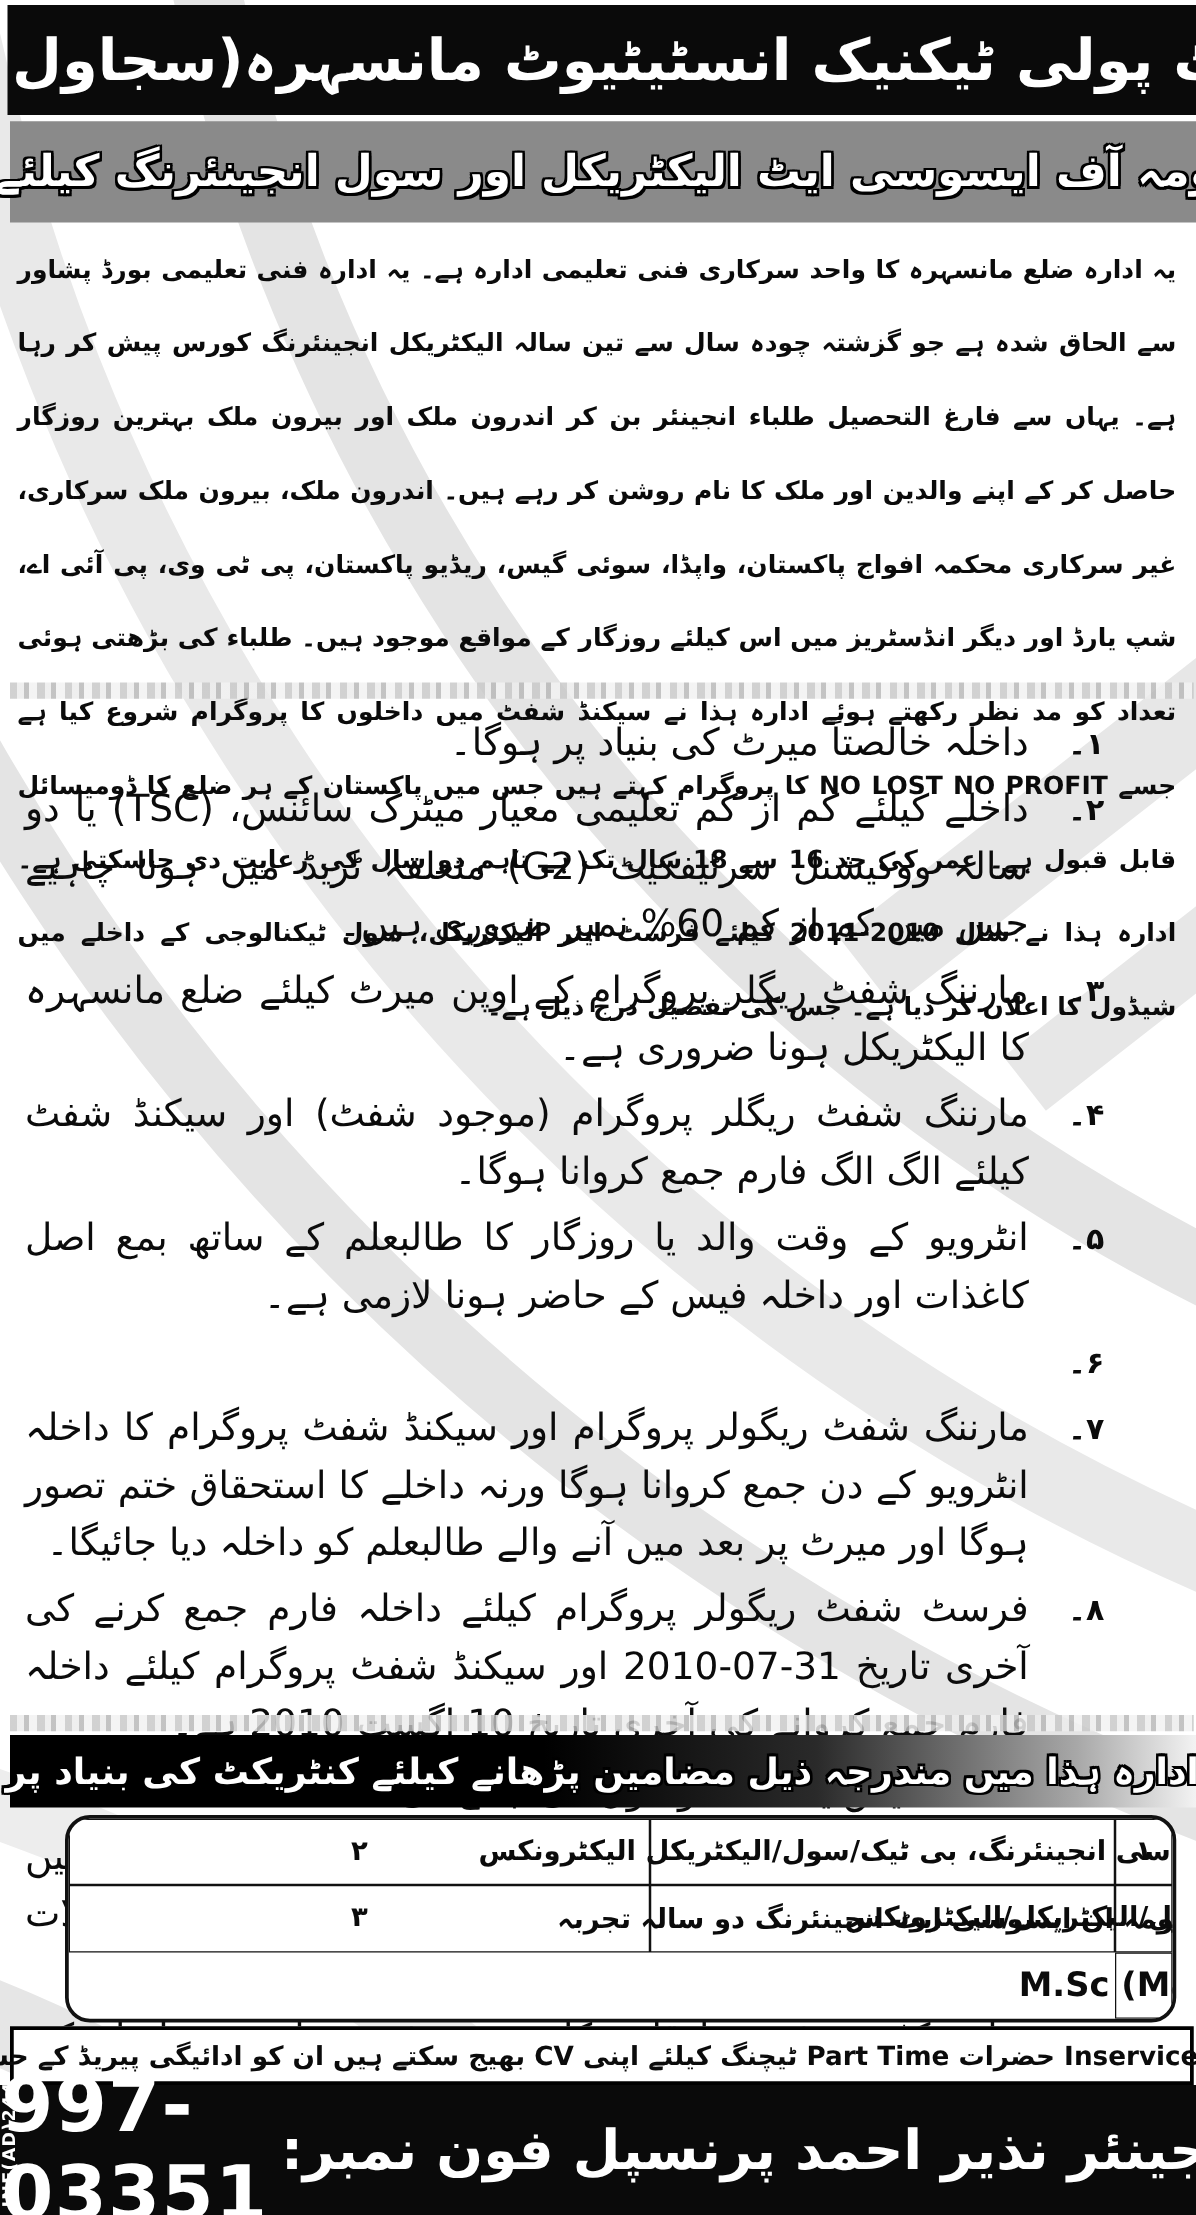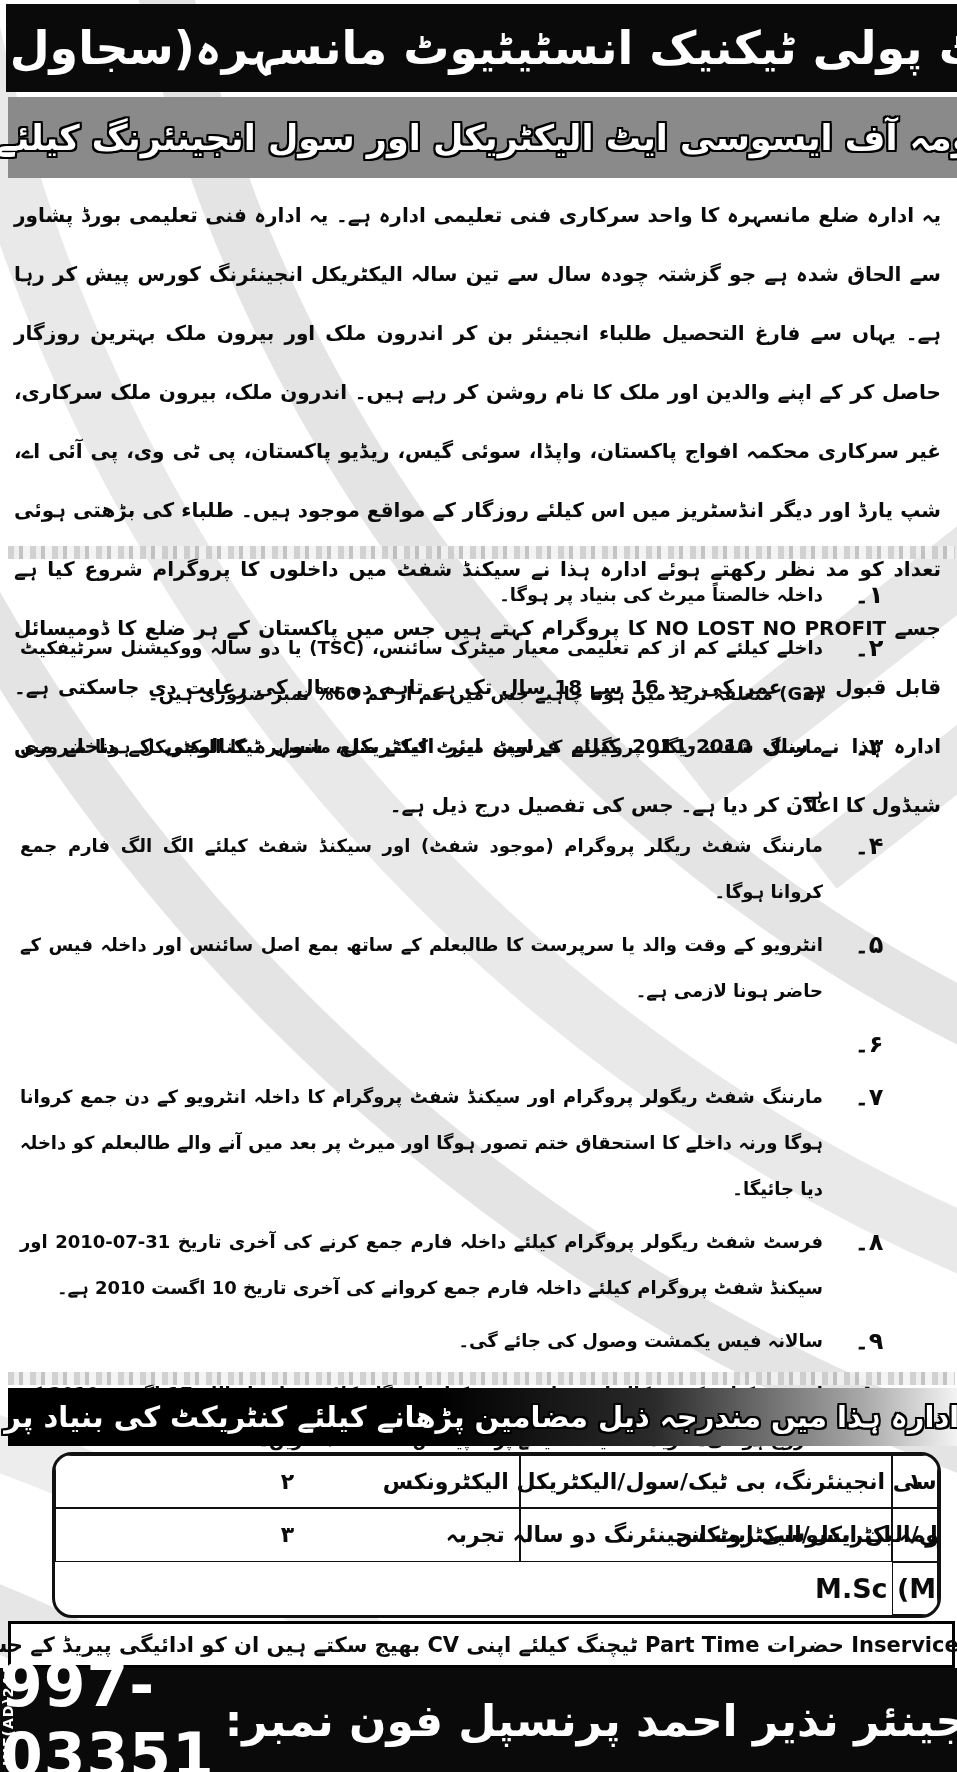--- a/index.html
+++ b/index.html
@@ -40,21 +40,21 @@
   .sub .t{font-size:35px;white-space:nowrap;}
   
   .intro{
     position:absolute;left:14px;right:16px;top:186px;z-index:1;
     font-size:20px;font-weight:bold;line-height:59px;text-align:justify;
   }
   
   .list{position:absolute;left:14px;right:42px;top:572px;z-index:1;}
   .item{display:flex;direction:rtl;margin-bottom:7px;}
   .item .num{width:92px;flex:0 0 92px;text-align:center;font-size:24px;font-weight:bold;line-height:46px;}
-  .item .txt{flex:1;font-size:18px;font-weight:bold;line-height:46px;text-align:justify;padding-left:6px;}
+  .item .txt{flex:1;font-size:30px;font-weight:normal;line-height:46px;text-align:justify;padding-left:6px;}
   
   .staff{
     position:absolute;left:8px;right:0;top:1388px;height:58px;z-index:2;
     background:linear-gradient(to left,#f3f3f3 0%,#a8a8a8 10%,#2a2a2a 32%,#000 55%,#000 100%);
     display:flex;align-items:center;justify-content:center;
   }
   .staff .t{font-size:29px;white-space:nowrap;}
   
   .tbl{
     position:absolute;right:16px;left:52px;top:1452px;height:160px;z-index:2;
@@ -121,21 +121,21 @@
     <div class="item">
       <div class="num">۳۔</div>
       <div class="txt">مارننگ شفٹ ریگلر پروگرام کے اوپن میرٹ کیلئے ضلع مانسہرہ کا الیکٹریکل ہونا ضروری ہے۔</div>
     </div>
     <div class="item">
       <div class="num">۴۔</div>
       <div class="txt">مارننگ شفٹ ریگلر پروگرام (موجود شفٹ) اور سیکنڈ شفٹ کیلئے الگ الگ فارم جمع کروانا ہوگا۔</div>
     </div>
     <div class="item">
       <div class="num">۵۔</div>
-      <div class="txt">انٹرویو کے وقت والد یا سرپرست کا طالبعلم کے ساتھ بمع اصل سائنس اور داخلہ فیس کے حاضر ہونا لازمی ہے۔</div>
+      <div class="txt">انٹرویو کے وقت والد یا روزگار کا طالبعلم کے ساتھ بمع اصل کاغذات اور داخلہ فیس کے حاضر ہونا لازمی ہے۔</div>
     </div>
     <div class="item">
       <div class="num">۶۔</div>
     </div>
     <div class="item">
       <div class="num">۷۔</div>
       <div class="txt">مارننگ شفٹ ریگولر پروگرام اور سیکنڈ شفٹ پروگرام کا داخلہ انٹرویو کے دن جمع کروانا ہوگا ورنہ داخلے کا استحقاق ختم تصور ہوگا اور میرٹ پر بعد میں آنے والے طالبعلم کو داخلہ دیا جائیگا۔</div>
     </div>
     <div class="item">
       <div class="num">۸۔</div>

